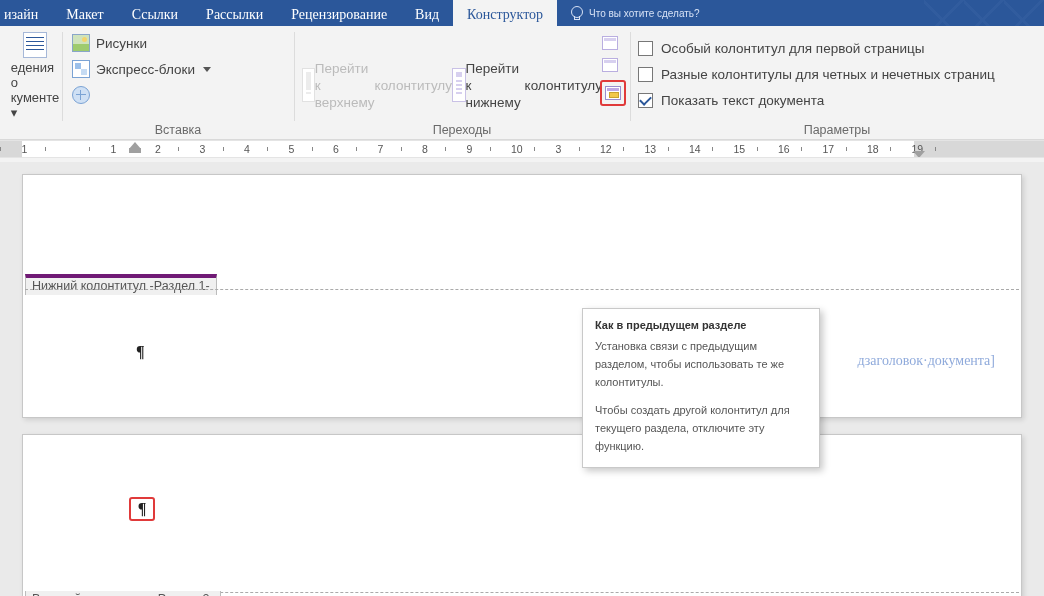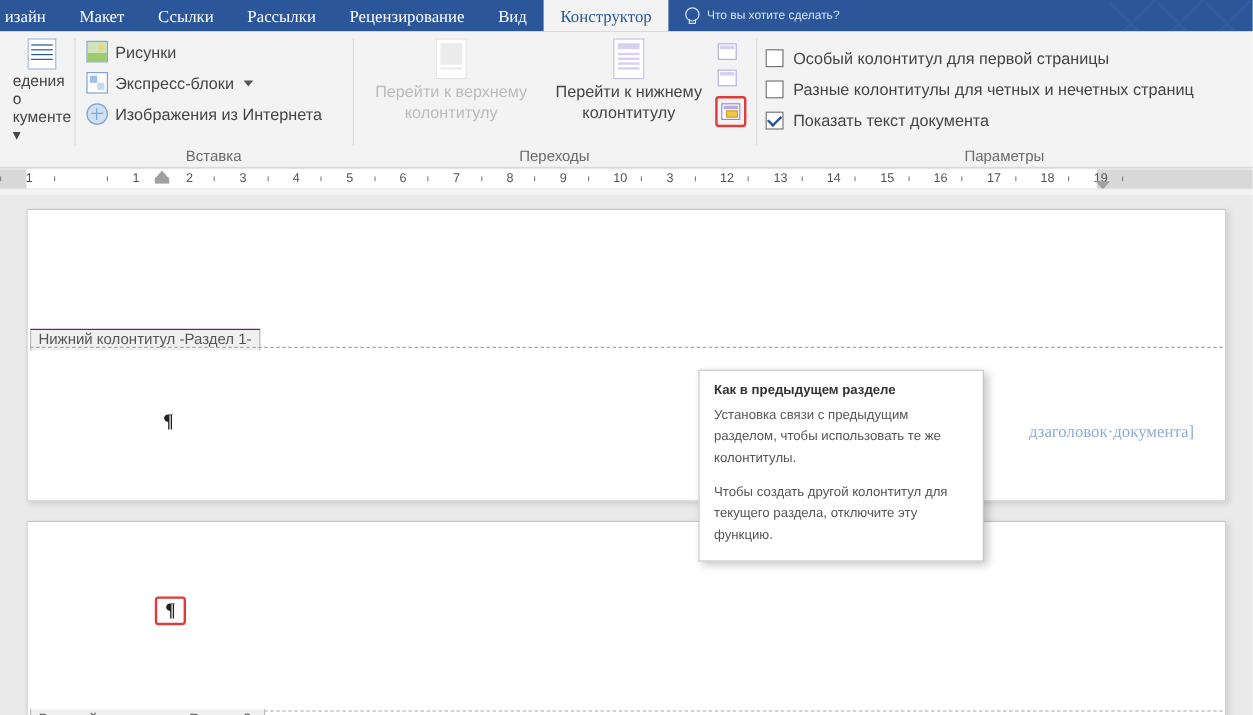--- a/index.html
+++ b/index.html
@@ -131,21 +131,21 @@
   .ic-blocks::after{content:"";position:absolute;right:2px;bottom:2px;left:8px;top:8px;background:#c5dbf3;}
   .ic-pic { border:1px solid #8aa6c9; background:linear-gradient(#cfe3bc 0 55%, #9ecb6e 55% 100%);}
   .ic-pic::before{content:"";position:absolute;right:2px;top:2px;width:5px;height:5px;border-radius:50%;background:#f3d46b;}
   .ic-globe { border:1px solid #7ba3d4; border-radius:50%; background:#cfe0f4;}
   .ic-globe::before{content:"";position:absolute;left:3px;top:7px;right:3px;height:1px;background:#7ba3d4;}
   .ic-globe::after{content:"";position:absolute;top:3px;bottom:3px;left:7px;width:1px;background:#7ba3d4;}
 
   
   .g3 { width: 336px; display:flex; }
   .g3 .bigbtn {
-    display:flex; flex-direction:column; align-items:center;
+    display:flex; flex-direction:row; align-items:center;
     width:150px; padding-top:2px;
     text-align:left; line-height:17px;
   }
   .g3 .bigbtn.disabled { color:#bbb; }
   .icon-goto {
     width:26px; height:34px; background:#fff; border:1px solid #c9c1e6;
     position:relative; margin-bottom:2px;
   }
   .icon-goto::before{content:"";position:absolute;left:3px;right:3px;top:3px;height:5px;background:#d7d0ef;}
   .icon-goto::after{content:"";position:absolute;left:3px;right:3px;top:11px;height:2px;background:#d7d0ef;
@@ -227,21 +227,21 @@
   .pageB .dashline{ bottom:6px; top:auto; }
 
   .tag{
     position:absolute; left:2px;
     padding:1px 6px 2px 6px;
     font-size:12.5px; color:#555;
     background:#f0f0f0;
     border:1px solid #bcbcbc;
     border-top:none;
   }
-  .pageA .tag{ top:99px; border-top:1px solid #701a75; border-bottom:none;}
+  .pageA .tag{ top:99px; border-top:4px solid #701a75; border-bottom:none;}
   .pageB .tag{ bottom:-9px; border-top:none;}
   .pageB .tag{ bottom:auto; top:auto;}
 
   .pilcrow{
     font-family:"Times New Roman",serif;
     font-weight:bold; font-size:16px; color:#222;
   }
   .pageA .pil{ position:absolute; left:113px; top:168px; }
   .pageB .pilbox{
     position:absolute; left:106px; top:62px;
@@ -307,21 +307,20 @@
       <span class="ic ic-pic"></span>
       <span>Рисунки</span>
     </div>
     <div class="row">
       <span class="ic ic-blocks"></span>
       <span>Экспресс-блоки</span>
       <span class="chev"></span>
     </div>
     <div class="row">
       <span class="ic ic-globe"></span>
-      <span>Изображения из Интернета</span>
     </div>
     <div class="group-label">Вставка</div>
   </div>
 
   <div class="group g3">
     <div class="bigbtn disabled">
       <span class="icon-goto"></span>
       <div>Перейти к верхнему</div>
       <div>колонтитулу</div>
     </div>

